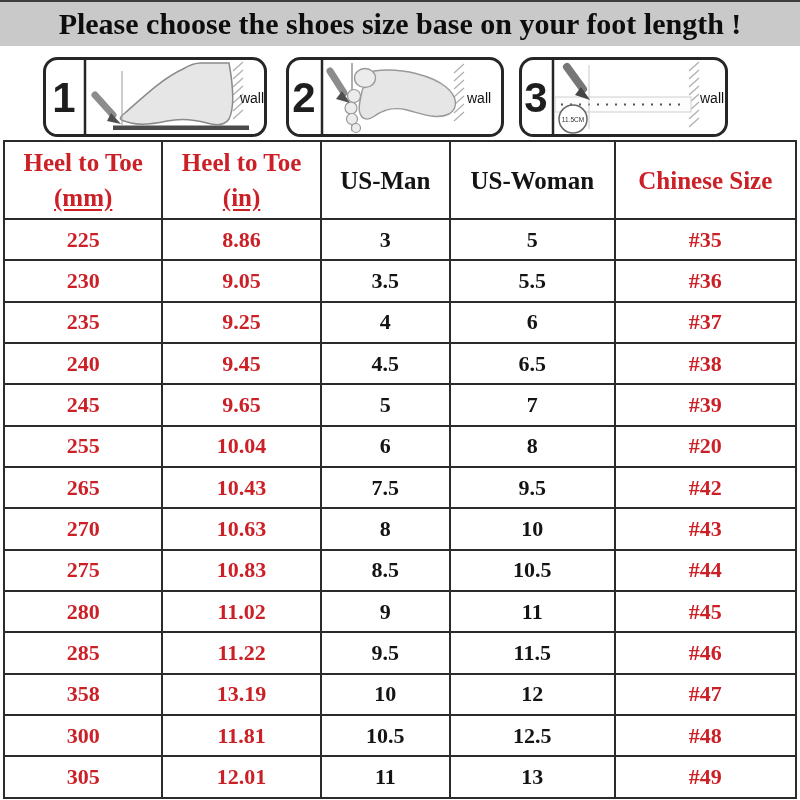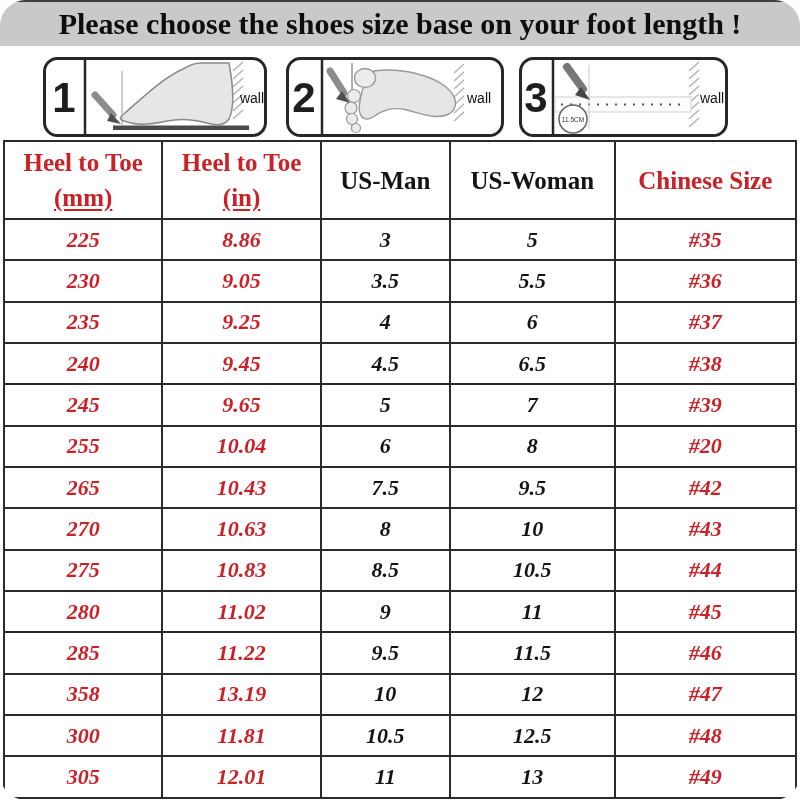--- a/index.html
+++ b/index.html
@@ -6,21 +6,20 @@
     --red:#cc2027;
     --ink:#141414;
     --line:#2b2b2b;
     --banner:#c9c9c9;
   }
   *{box-sizing:border-box;}
   html,body{margin:0;padding:0;background:#ffffff;}
   .page{
     width:800px;height:800px;overflow:hidden;background:#fff;
     font-family:"Liberation Serif",serif;
-    border-radius:26px;
   }
   
   .banner{
     height:46px;background:var(--banner);
     border-top:2px solid #3c3c3c;
     display:flex;align-items:center;justify-content:center;
     font-weight:bold;font-size:30px;color:#0d0d0d;white-space:nowrap;
   }
   
   .strip{
@@ -40,21 +39,21 @@
     border-collapse:collapse;table-layout:fixed;
   }
   .size-table th,.size-table td{
     border:2px solid var(--line);
     text-align:center;vertical-align:middle;
     font-weight:bold;padding:0;
   }
   .size-table thead tr{height:78px;padding-left:24px;}
   .size-table th{font-size:25px;line-height:1.4;}
   .size-table td{font-size:22px;}
-  .size-table tbody tr{height:38px;font-style:italic;}
+  .size-table tbody tr{height:38px;}
   .red{color:var(--red);}
   .blk{color:var(--ink);}
   .h2:empty{display:none;}
   .u{text-decoration:underline;text-underline-offset:3px;}
   th .hwrap{display:flex;flex-direction:column;justify-content:center;}
 </style>
 </head>
 <body>
 
 <div class="page">

